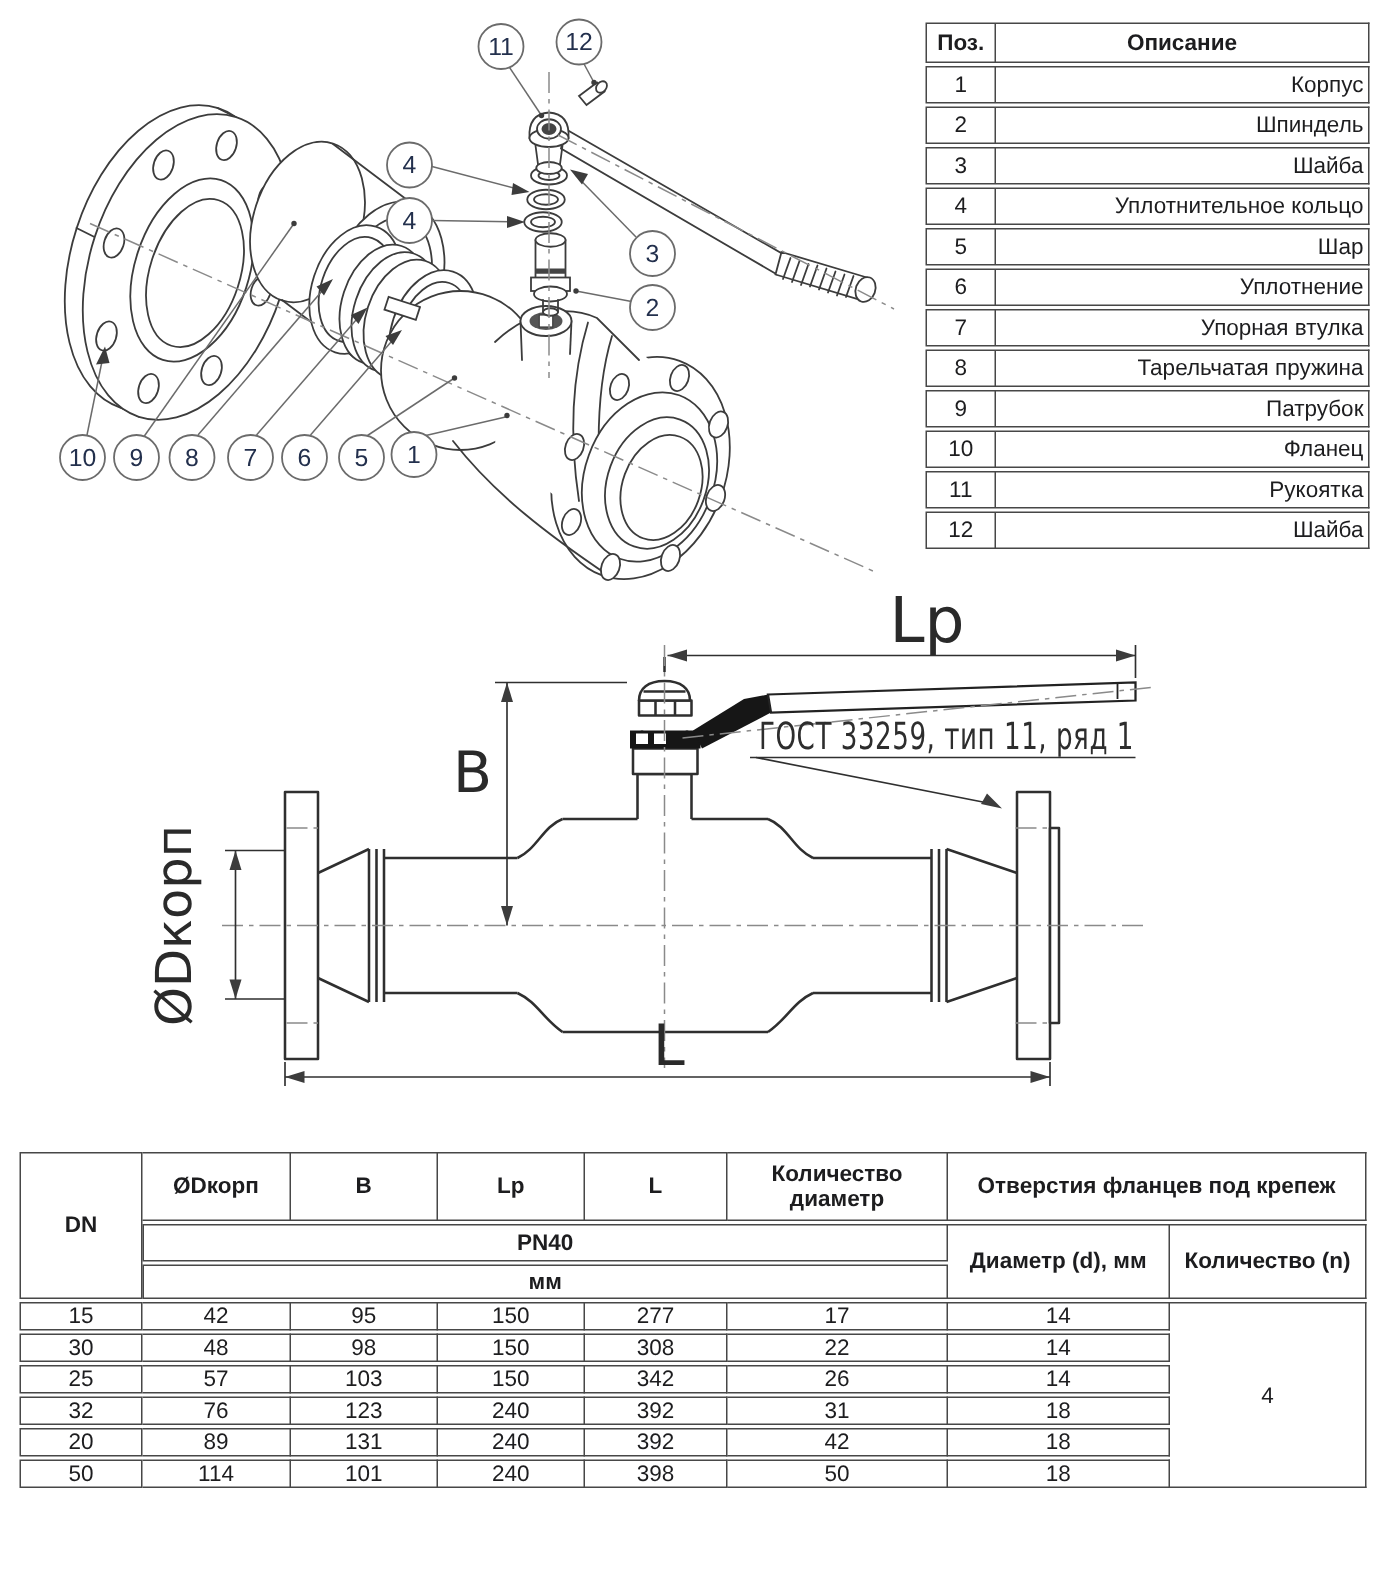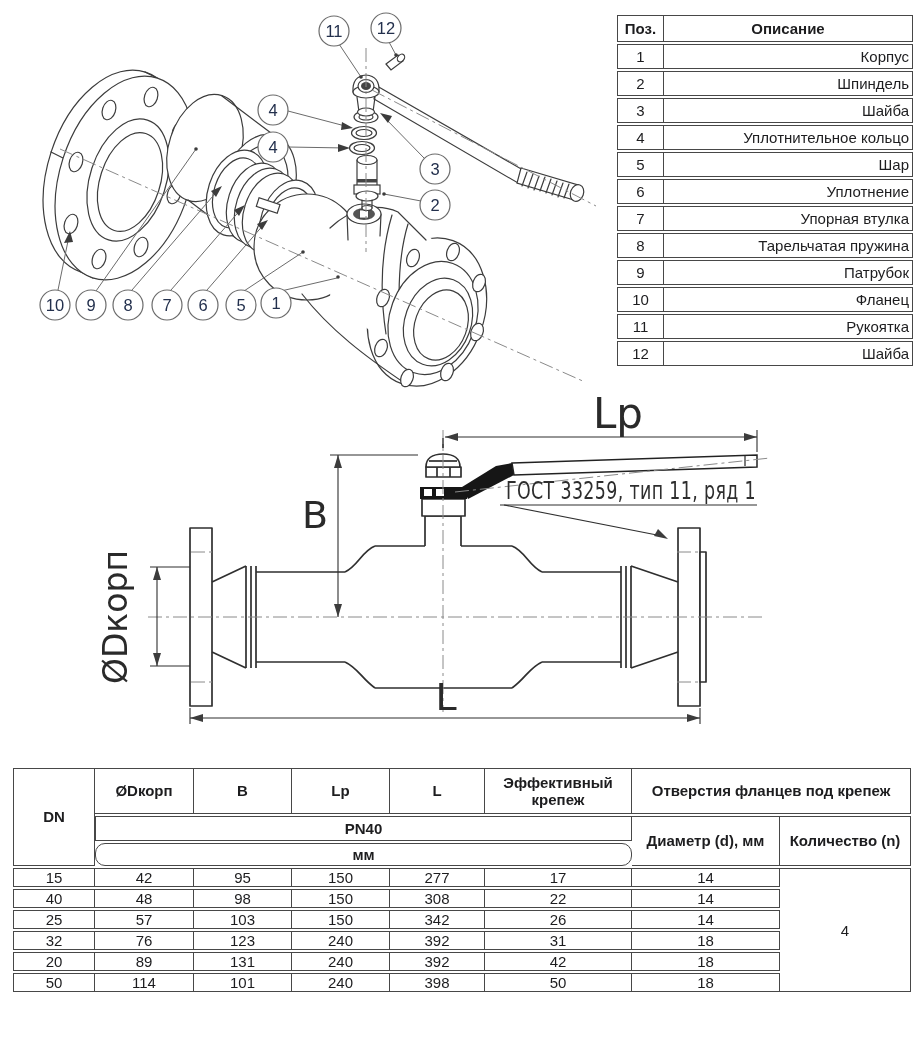--- a/index.html
+++ b/index.html
@@ -28,21 +28,21 @@
           text-align:center; vertical-align:middle; padding:0 3px; overflow:hidden; }
   tr > th:first-child, tr > td:first-child { border-left:1.2px solid #474747; }
   .parts-table { left:617px; top:13px; width:296px; font-size:15px; }
   .parts-table th { height:27px; font-weight:bold; }
   .parts-table td { height:25px; }
   .parts-table td.desc { text-align:right; padding-left:9px; }
   .spec-table { left:13px; top:766px; width:898px; font-size:15px; }
   .spec-table th { font-weight:bold; line-height:1.15; }
   .spec-table .r1 th { height:46px; }
   .spec-table .r2 th { height:25px; }
-  .spec-table .r3 th { height:23px;border-radius:10px; }
+  .spec-table .r3 th { height:23px; }
   .spec-table td { height:17px; }
 </style>
 </head>
 <body>
 
 <div class="page">
 
   <svg style="left:6px; top:0; width:612px; height:400px" viewBox="6 0 612 400">
 
     <g>
@@ -383,21 +383,21 @@
         <col style="width:148px">
         <col style="width:131px">
     </colgroup>
     <tbody>
         <tr class="r1">
       <th rowspan="3">DN</th>
       <th>ØDкорп</th>
       <th>B</th>
       <th>Lp</th>
       <th>L</th>
-      <th>Эффективный крепеж</th>
+      <th>Количество диаметр</th>
       <th colspan="2">Отверстия фланцев под крепеж</th>
     </tr>
     <tr class="r2">
       <th colspan="5">PN40</th>
       <th rowspan="2">Диаметр (d), мм</th>
       <th rowspan="2">Количество (n)</th>
     </tr>
     <tr class="r3">
       <th colspan="5">мм</th>
     </tr>
@@ -405,21 +405,21 @@
       <td>15</td>
       <td>42</td>
       <td>95</td>
       <td>150</td>
       <td>277</td>
       <td>17</td>
       <td>14</td>
       <td rowspan="6">4</td>
     </tr>
     <tr>
-      <td>40</td>
+      <td>30</td>
       <td>48</td>
       <td>98</td>
       <td>150</td>
       <td>308</td>
       <td>22</td>
       <td>14</td>
     </tr>
     <tr>
       <td>25</td>
       <td>57</td>

